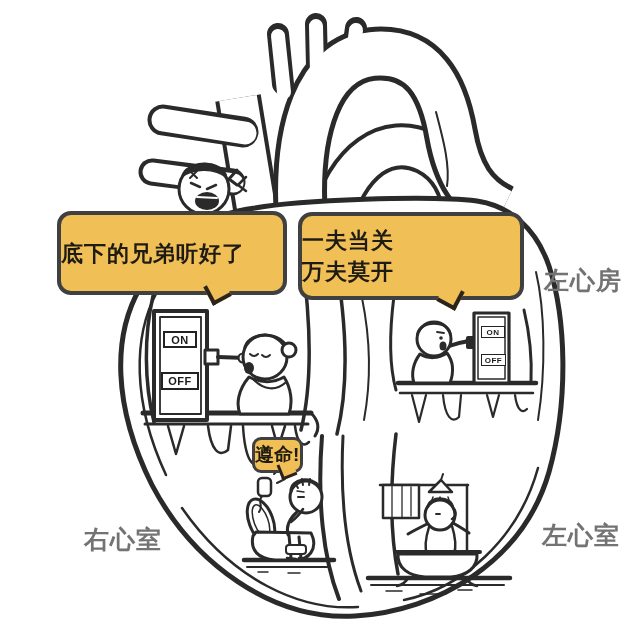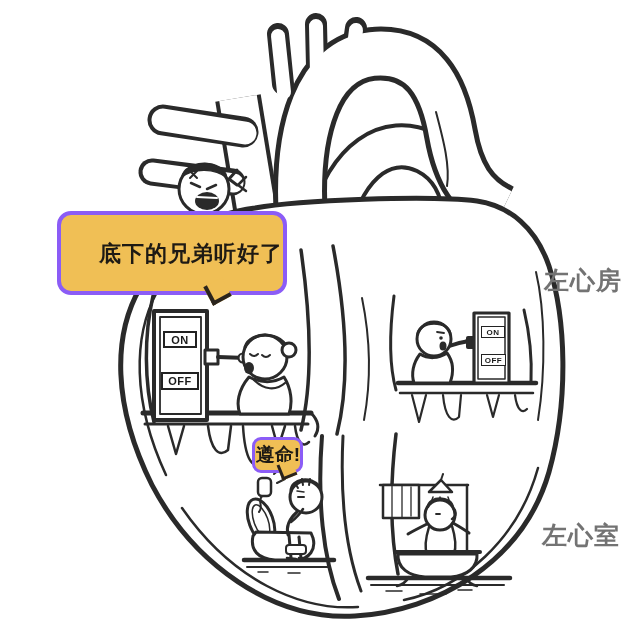--- a/index.html
+++ b/index.html
@@ -5,22 +5,22 @@
   html,body { margin:0; padding:0; background:#ffffff; }
   .stage {
     position:relative; width:640px; height:642px; background:#ffffff;
     overflow:hidden; font-family:"Liberation Sans", sans-serif;
   }
   .stage svg { position:absolute; left:0; top:0; }
 
   
   .bubble {
     position:absolute; box-sizing:border-box;
-    background:#f0bf55; border:4px solid #8b5cf6; border-radius:14px;
-    color:#1e1a14; font-weight:bold; text-align:right;
+    background:#f0bf55; border:4px solid #404040; border-radius:14px;
+    color:#1e1a14; font-weight:bold; text-align:left;
     display:flex; flex-direction:column; justify-content:center;
     z-index:3;
   }
   .bubble .tail {
     position:absolute; width:17px; height:17px;
     background:#f0bf55;
     border-right:4px solid #2a241d; border-bottom:4px solid #2a241d;
   }
   .b-left  { left:57px;  top:211px; width:230px; height:84px; font-size:22px; line-height:31px; letter-spacing:1px; }
   .b-left  .tail { left:146px; bottom:-11px; transform:rotate(62deg); }
@@ -235,27 +235,33 @@
         <path d="M 246,177 L 238,185 L 246,191" stroke-width="2.5"></path>
       </g>
     </g>
   </svg>
 
   <div class="bubble b-left">
     <div>底下的兄弟听好了</div>
     <span class="tail"></span>
   </div>
 
+  <div class="bubble b-right">
+    <div>一夫当关</div>
+    <div>万夫莫开</div>
+    <span class="tail"></span>
+  </div>
 
   <div class="bubble b-reply">
     <div>遵命!</div>
     <span class="tail"></span>
   </div>
 
   <div class="room-label lbl-la">左心房</div>
+  <div class="room-label lbl-rv">右心室</div>
   <div class="room-label lbl-lv">左心室</div>
 
   <div class="switch-label ra-on">ON</div>
   <div class="switch-label ra-off">OFF</div>
   <div class="switch-label la-on">ON</div>
   <div class="switch-label la-off">OFF</div>
 
 </div>
 
 </body></html>

